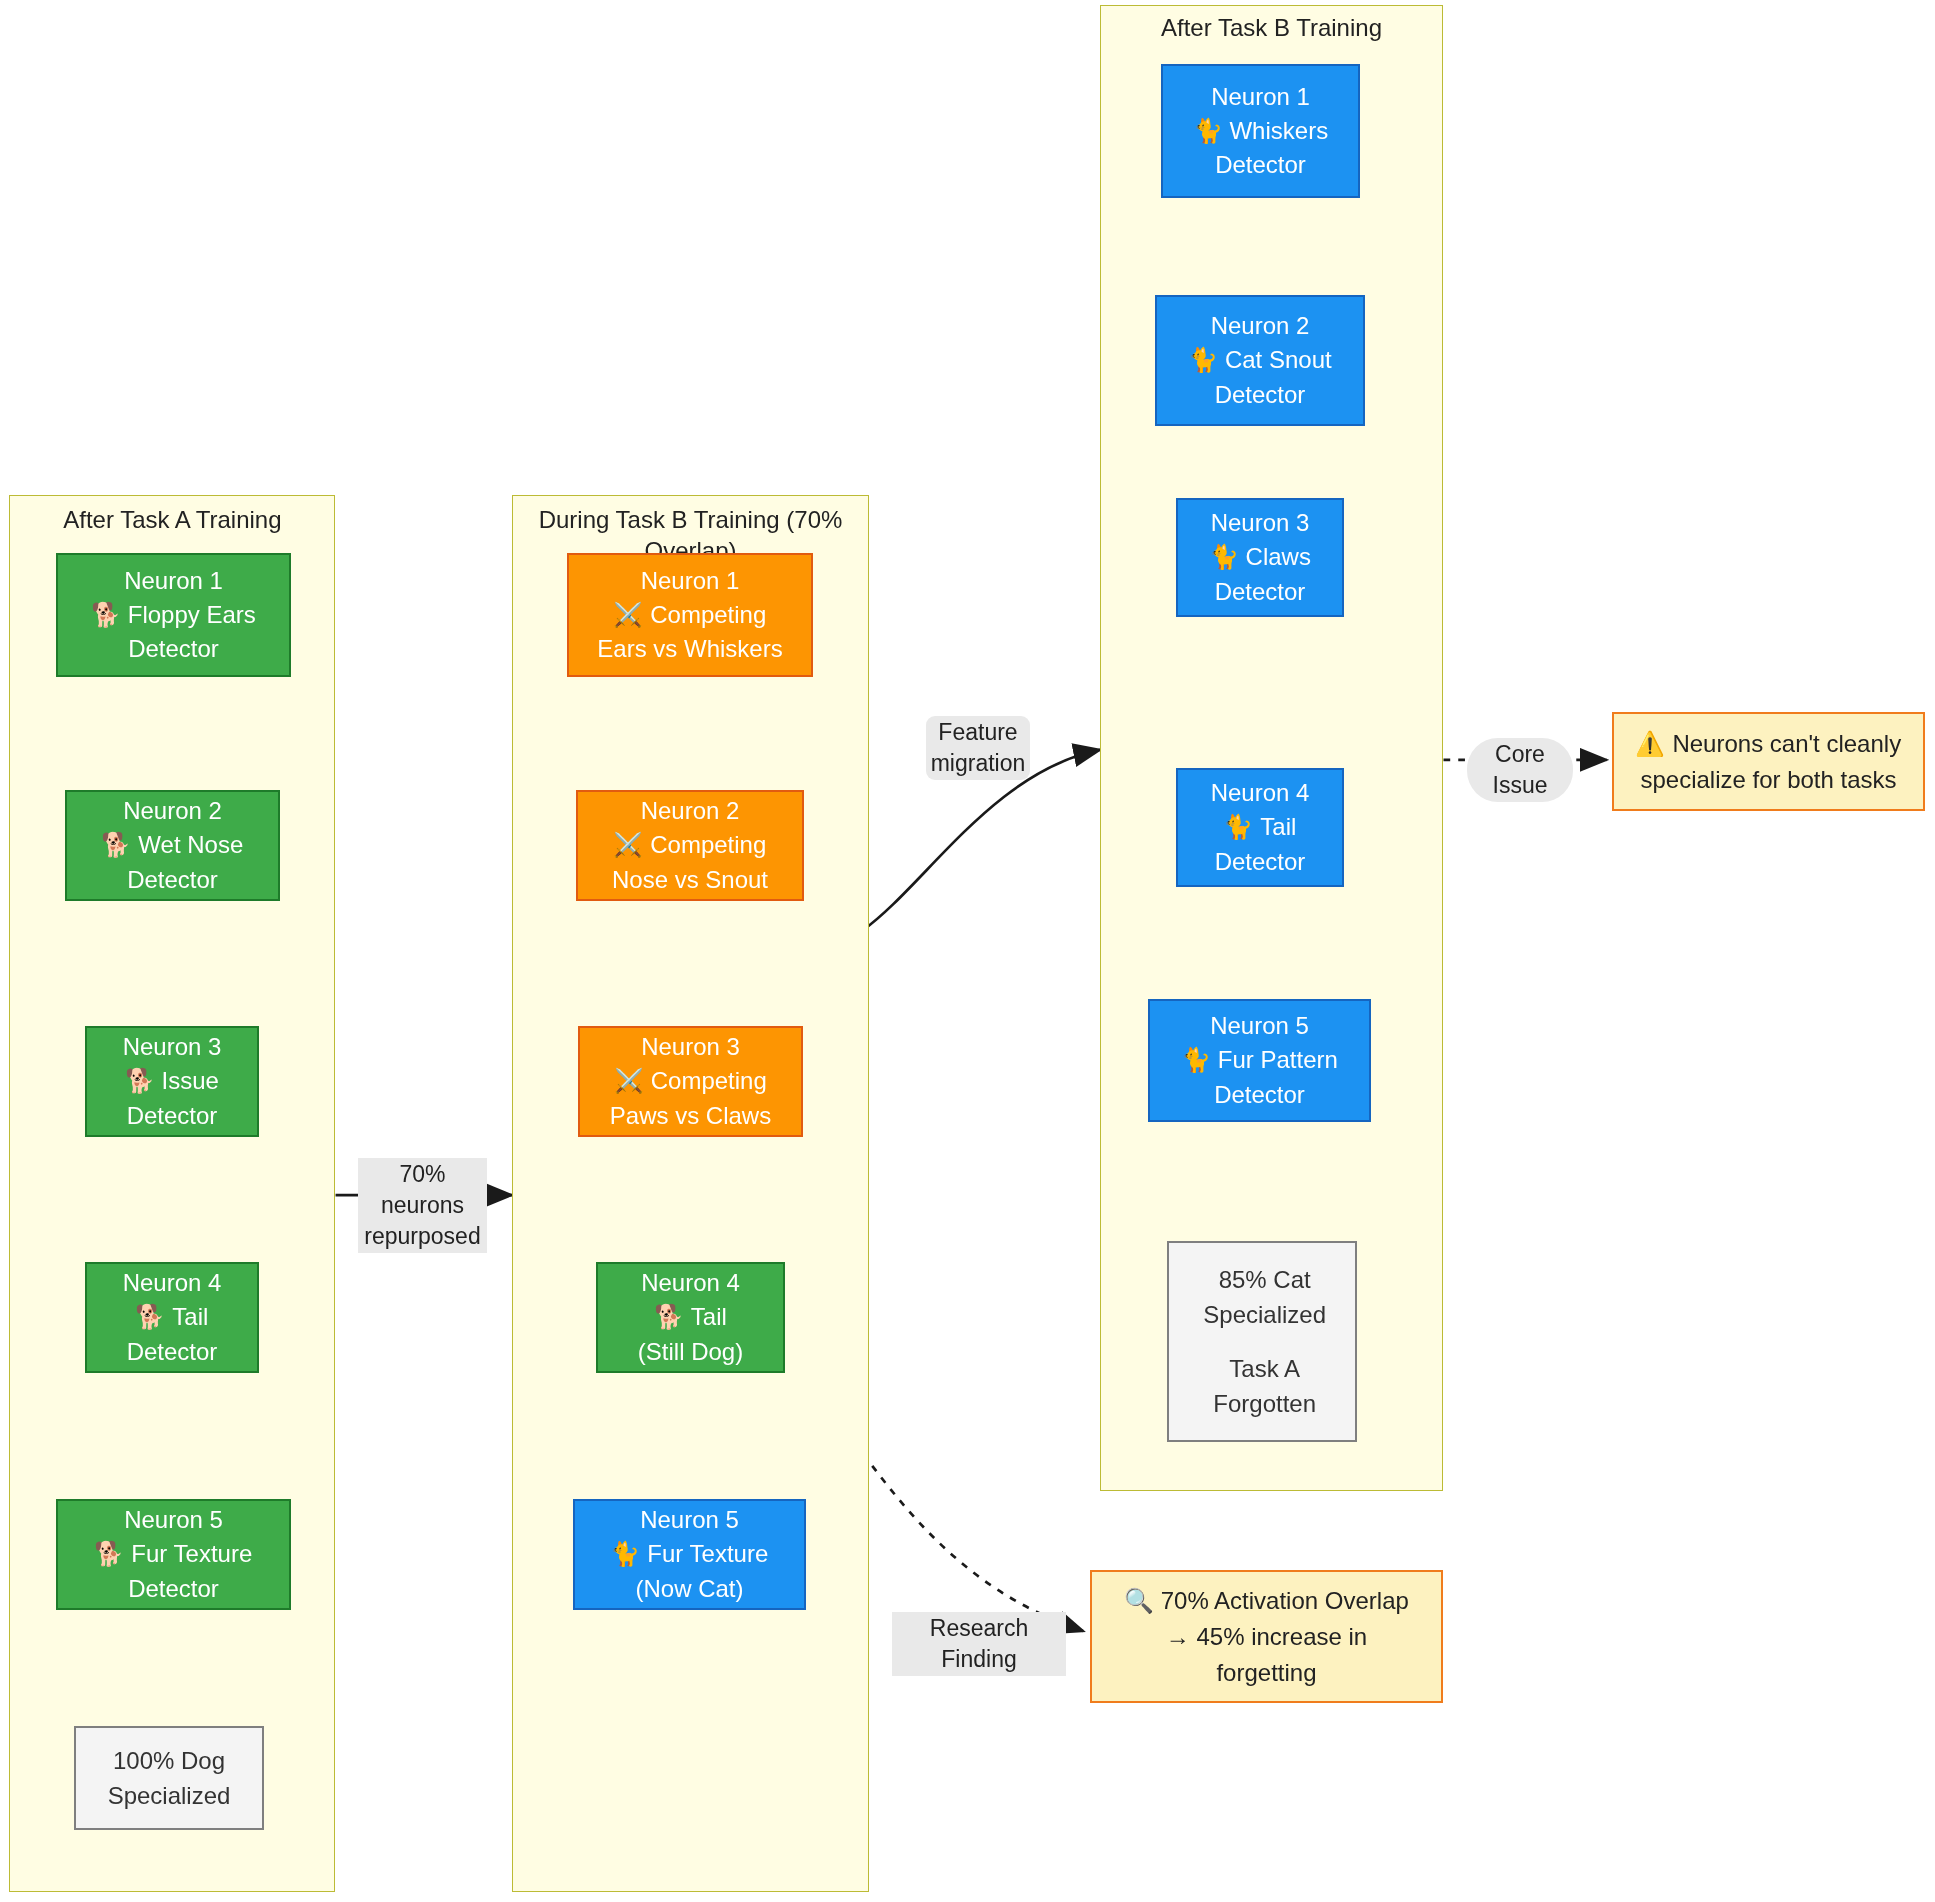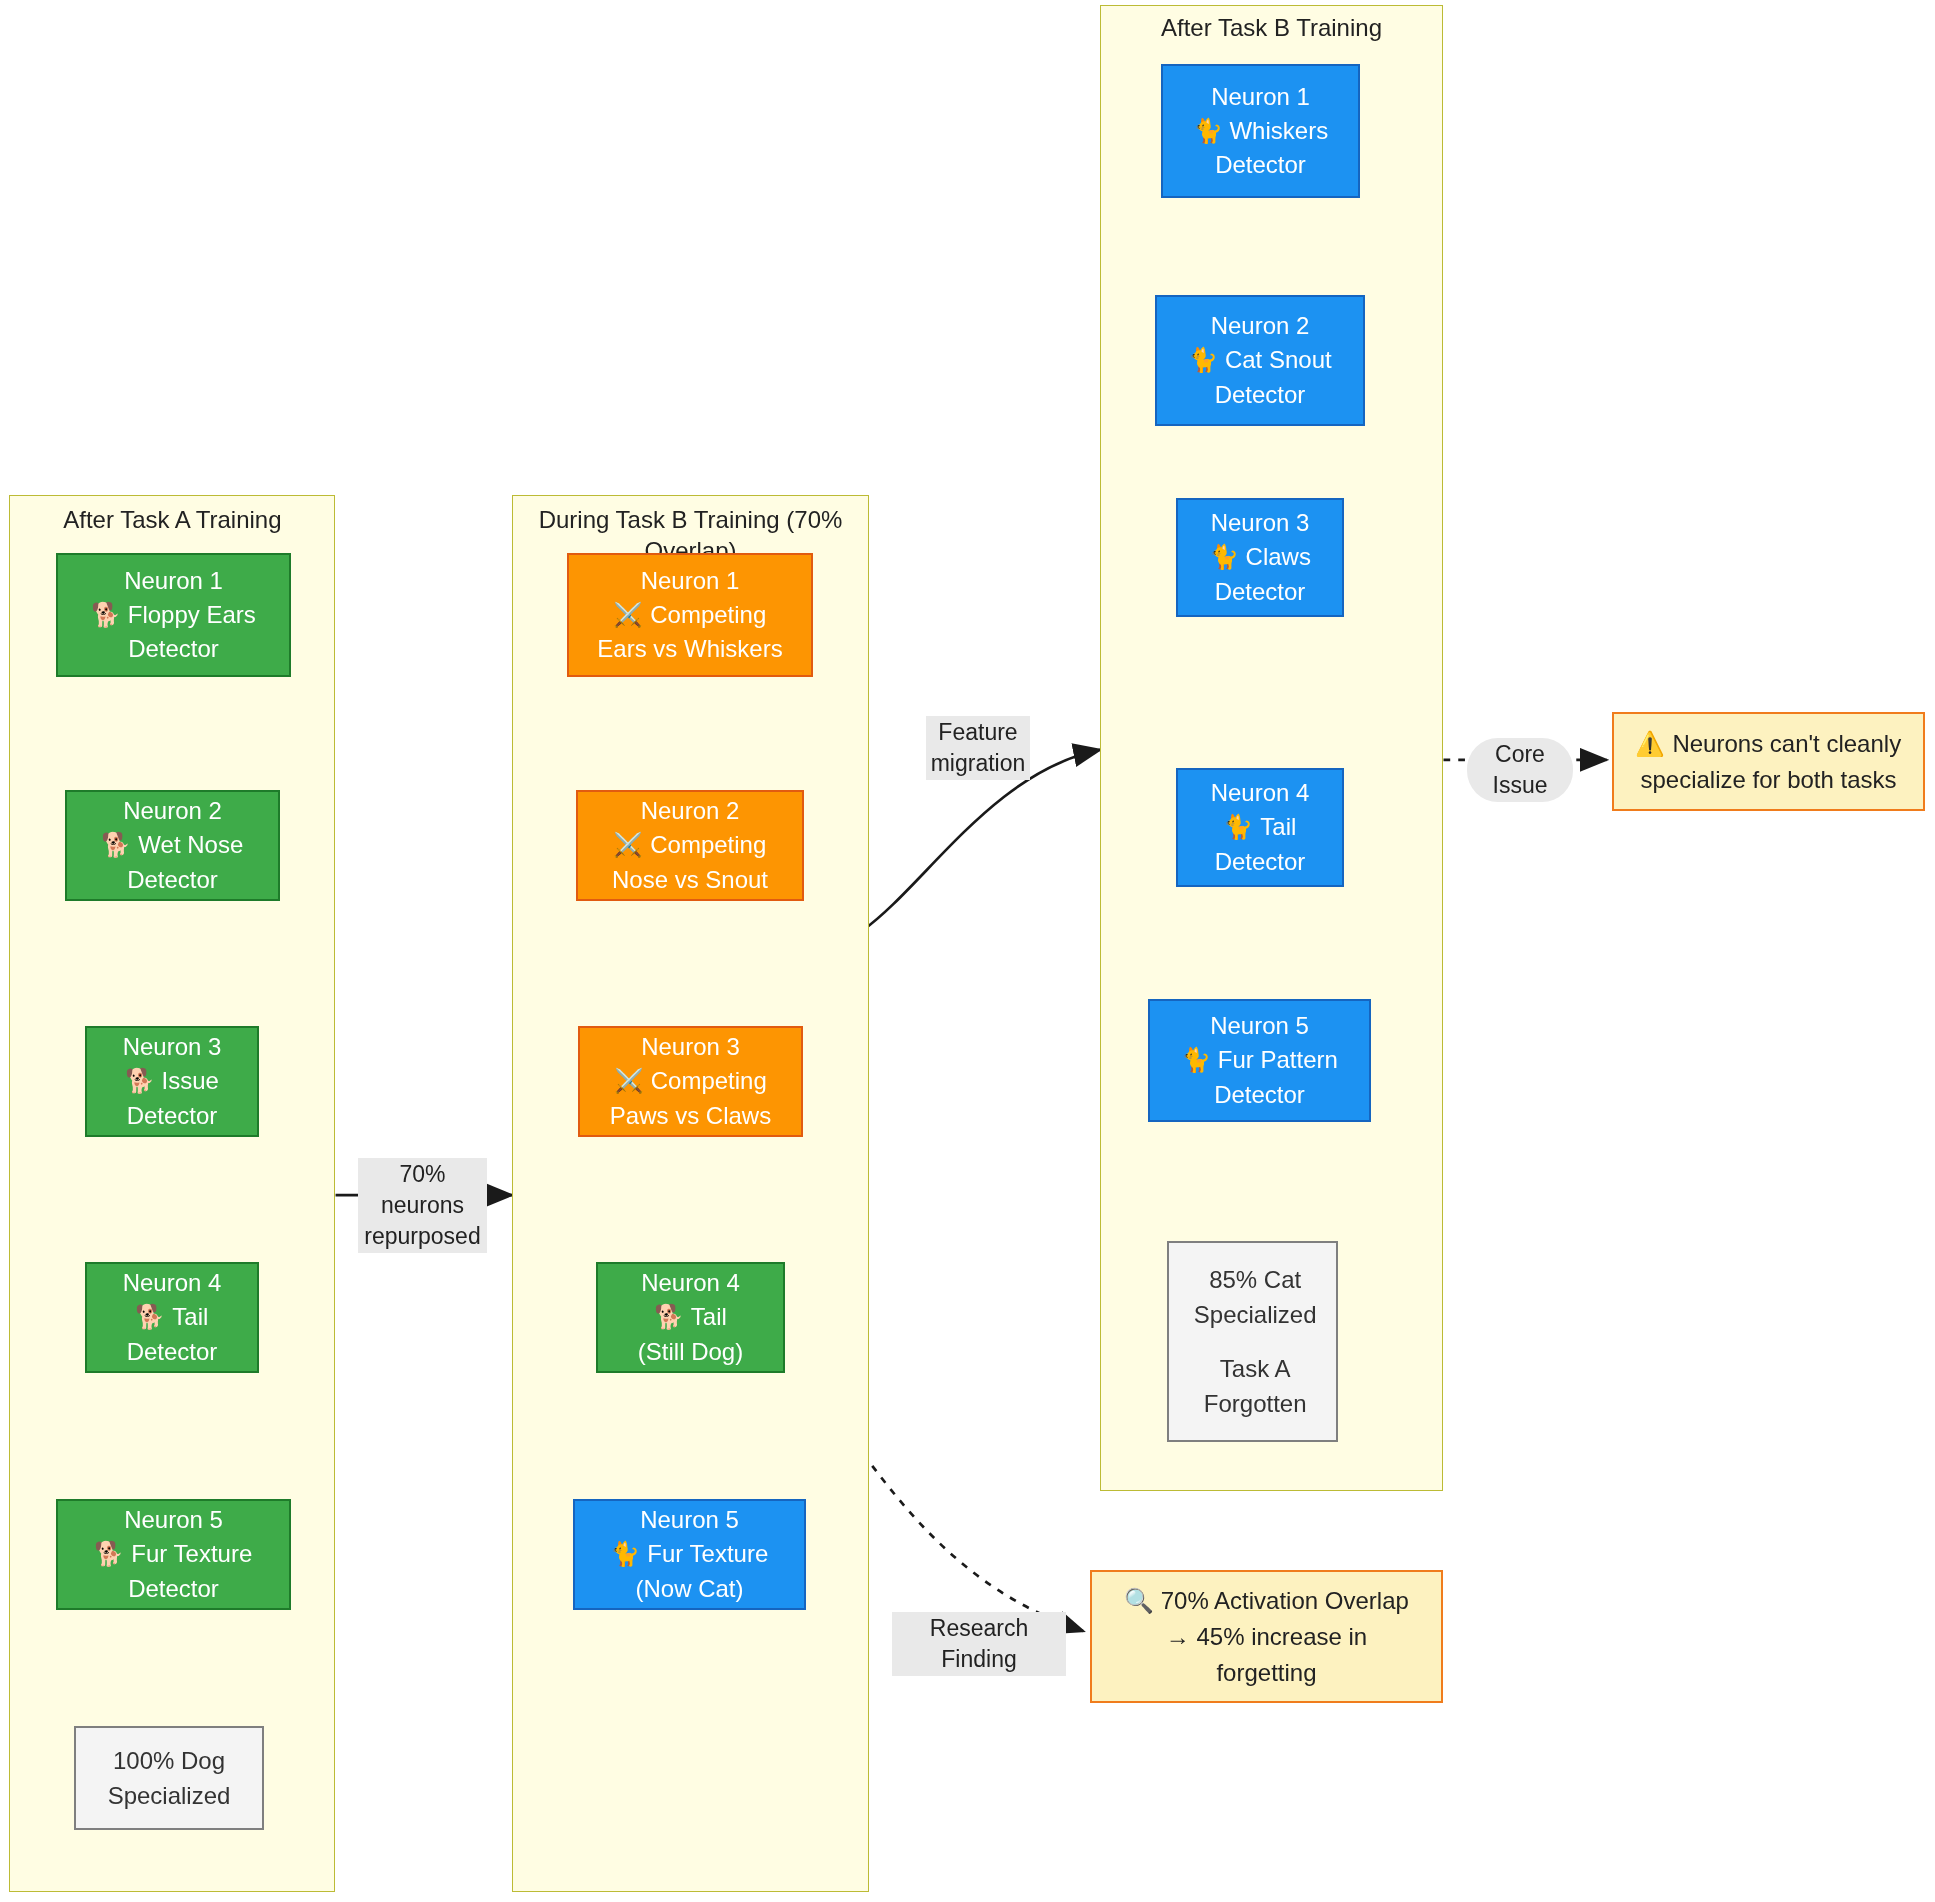--- a/index.html
+++ b/index.html
@@ -252,21 +252,21 @@
     <div class="ln"><span class="emoji">🐈</span><span>Tail</span></div>
     <div class="ln">Detector</div>
   </div>
 
   <div class="node n-blue" style="left:1148px; top:999px; width:223px; height:123px;">
     <div class="ln">Neuron 5</div>
     <div class="ln"><span class="emoji">🐈</span><span>Fur Pattern</span></div>
     <div class="ln">Detector</div>
   </div>
 
-  <div class="statbox" style="left:1167px; top:1241px; width:171px; height:201px;padding-left:12px;">
+  <div class="statbox" style="left:1167px; top:1241px; width:190px; height:201px;padding-left:12px;">
     <div>85% Cat</div>
     <div>Specialized</div>
     <div class="gap"></div>
     <div>Task A</div>
     <div>Forgotten</div>
   </div>
 
   <div class="callout" style="left:1612px; top:712px; width:313px; height:99px;">
     <div class="ln"><span class="emoji">⚠️</span><span>Neurons can't cleanly</span></div>
     <div class="ln">specialize for both tasks</div>
@@ -274,21 +274,21 @@
 
   <div class="callout" style="left:1090px; top:1570px; width:353px; height:133px;">
     <div class="ln"><span class="emoji">🔍</span><span>70% Activation Overlap</span></div>
     <div class="ln">→ 45% increase in</div>
     <div class="ln">forgetting</div>
   </div>
 
   <div class="edge-label" style="left:358px; top:1158px; width:129px;">70% neurons
 repurposed</div>
 
-  <div class="edge-label" style="left:926px; top:716px; width:104px;">Feature
+  <div class="edge-label" style="left:926px; top:716px; width:104px;border-radius:9px;">Feature
 migration</div>
 
   <div class="edge-label" style="left:1467px; top:738px; width:106px;border-radius:31px;">Core Issue</div>
 
   <div class="edge-label" style="left:892px; top:1612px; width:174px;">Research Finding</div>
 
 </div>
 
 
 </body></html>

